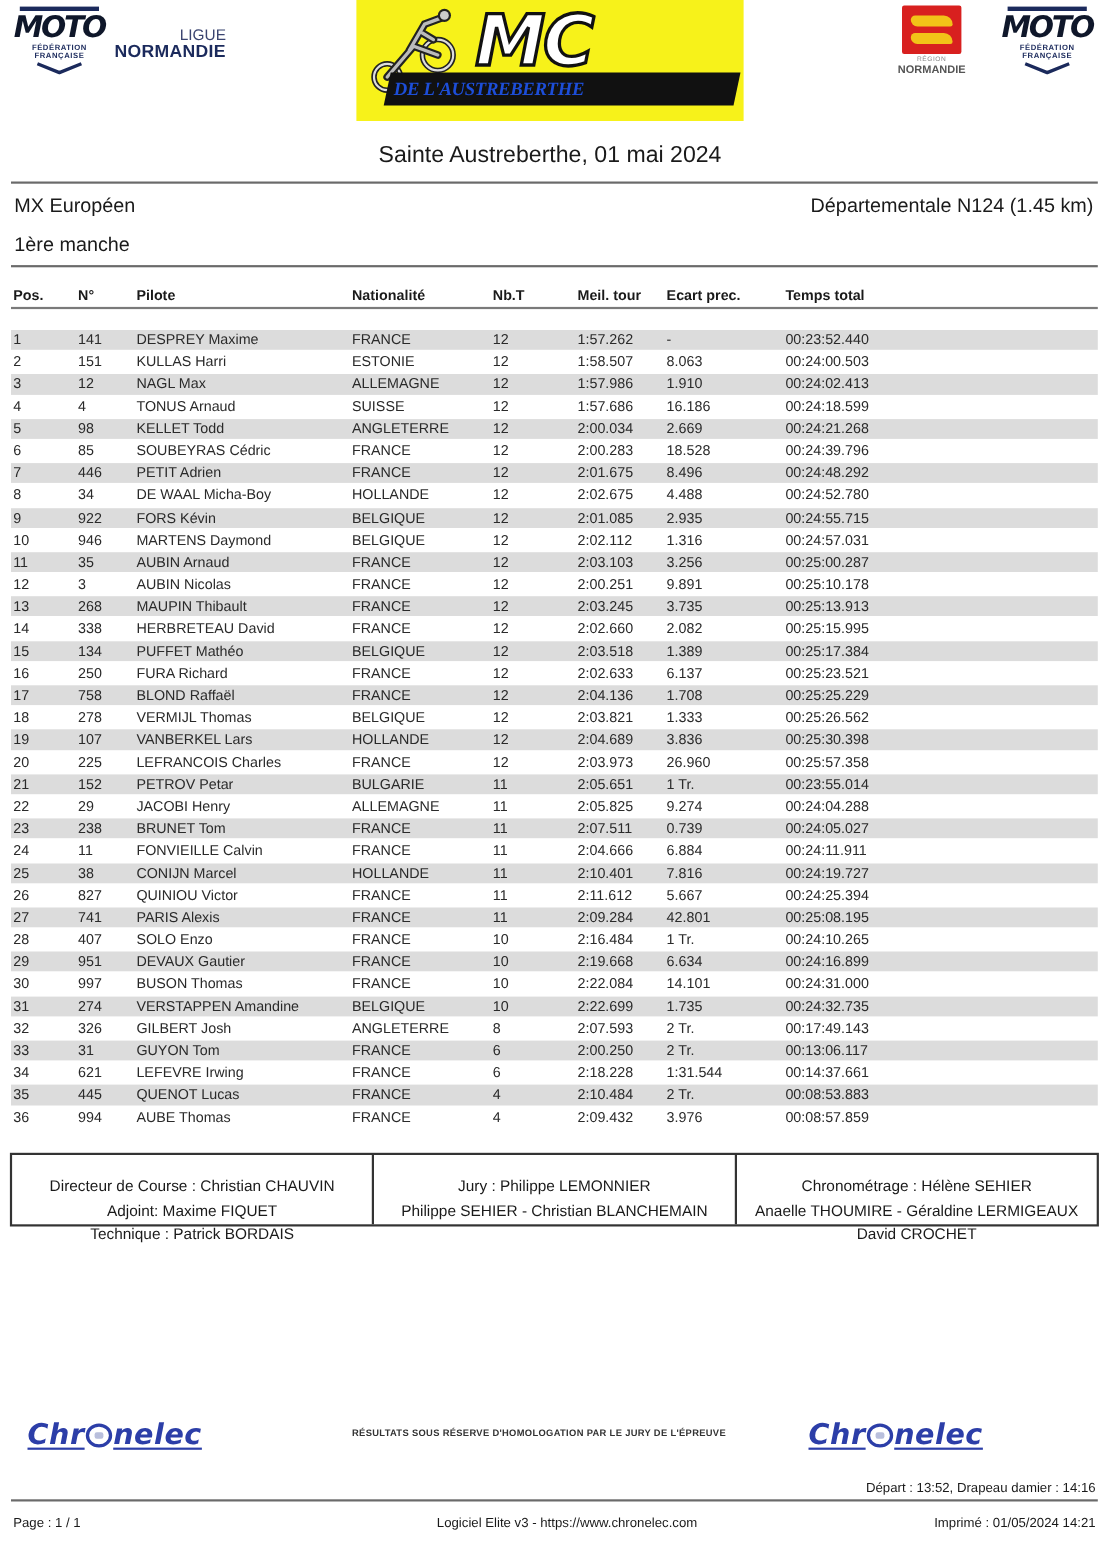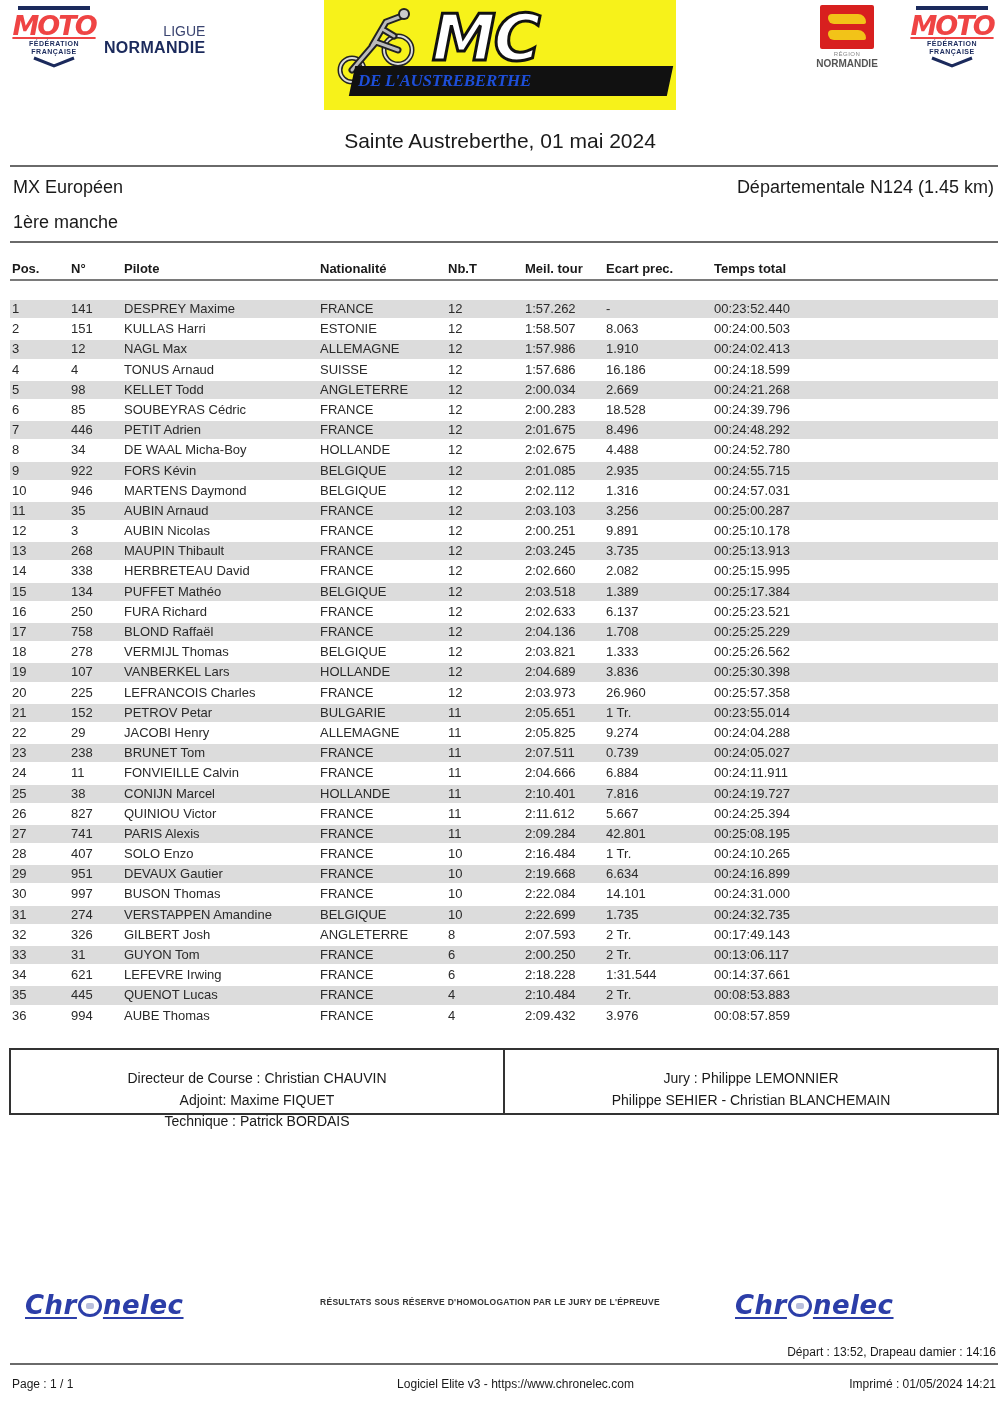--- a/index.html
+++ b/index.html
@@ -4,21 +4,21 @@
 <style>
   * { box-sizing: border-box; margin: 0; padding: 0; }
   html, body { width: 1000px; height: 1413px; background: #ffffff; }
   body { position: relative; font-family: "Liberation Sans", "DejaVu Sans", sans-serif; color: #1a1a1a; overflow: hidden; }
 
   
   .logo-ffm { position: absolute; top: 6px; width: 88px; height: 62px; }
   .logo-ffm-left { left: 10px; }
   .logo-ffm-right { left: 908px; }
   .ffm-bar { position: absolute; left: 8px; right: 8px; top: 0; height: 4px; background: #1b2a5c; }
-  .ffm-word { position: absolute; left: 0; right: 0; top: 4px; text-align: center; font-weight: bold; font-size: 27px; letter-spacing: -2px; color: #ef4444; font-family: "DejaVu Sans", sans-serif; font-style: italic; text-decoration: underline; }
+  .ffm-word { position: absolute; left: 0; right: 0; top: 4px; text-align: center; font-weight: bold; font-size: 27px; letter-spacing: -2px; color: #0f172a; font-family: "DejaVu Sans", sans-serif; font-style: italic; }
   .ffm-sub { position: absolute; left: 0; right: 0; top: 34px; text-align: center; font-size: 7px; line-height: 8px; font-weight: bold; color: #1b2a5c; letter-spacing: 0.5px; }
   .ffm-chevron { position: absolute; left: 22px; top: 50px; width: 44px; height: 12px; }
   .ligue { position: absolute; left: 104px; top: 24px; color: #1b2a5c; text-align: right; }
   .ligue-top { font-size: 14px; line-height: 15px; color: #3a4470; }
   .ligue-bot { font-size: 16px; line-height: 18px; font-weight: bold; letter-spacing: 0.3px; }
 
   .mc-logo { position: absolute; left: 324px; top: 0; width: 352px; height: 110px; background: #f7f21a; overflow: hidden; }
   .mc-band { position: absolute; left: 28px; top: 66px; width: 318px; height: 30px; background: #111; transform: skewX(-12deg); }
   .mc-title { position: absolute; left: 108px; top: 6px; font-family: "DejaVu Sans", sans-serif; font-weight: bold; font-style: italic; font-size: 64px; line-height: 64px; color: #fff; -webkit-text-stroke: 3px #111; letter-spacing: -2px; }
   .mc-sub { position: absolute; left: 34px; top: 68px; width: 310px; font-family: Liberation Serif, serif; font-weight: bold; font-style: italic; font-size: 17px; line-height: 26px; color: #1d4ed8; letter-spacing: -0.3px; white-space: nowrap; }
@@ -505,20 +505,25 @@
 <div class="officials">
   <div class="off-col">
     <div>Directeur de Course : Christian CHAUVIN</div>
     <div>Adjoint: Maxime FIQUET</div>
     <div>Technique : Patrick BORDAIS</div>
   </div>
   <div class="off-col">
     <div>Jury : Philippe LEMONNIER</div>
     <div>Philippe SEHIER - Christian BLANCHEMAIN</div>
   </div>
+  <div class="off-col">
+    <div>Chronométrage : Hélène SEHIER</div>
+    <div>Anaelle THOUMIRE - Géraldine LERMIGEAUX</div>
+    <div>David CROCHET</div>
+  </div>
 </div>
 
 <div class="chronelec chronelec-left">
   <span>Chr</span><span class="o-ring"></span><span>nelec</span>
 </div>
 <div class="footer-center">
   <div>RÉSULTATS SOUS RÉSERVE D'HOMOLOGATION PAR LE JURY DE L'ÉPREUVE</div>
 </div>
 <div class="chronelec chronelec-right">
   <span>Chr</span><span class="o-ring"></span><span>nelec</span>

